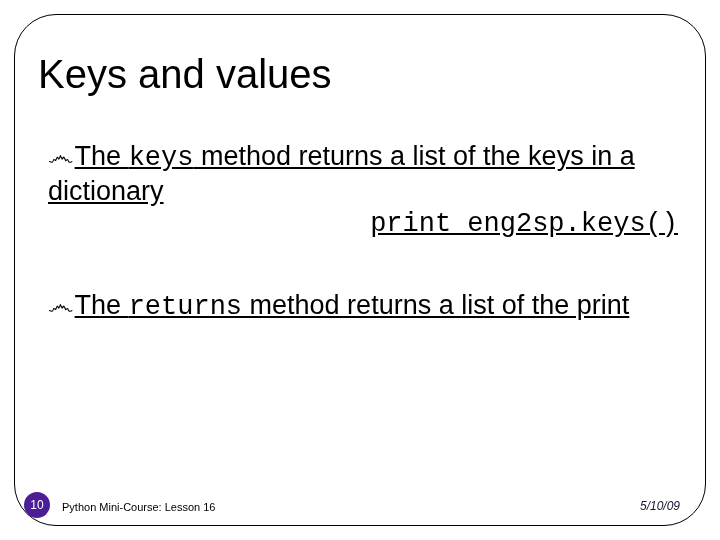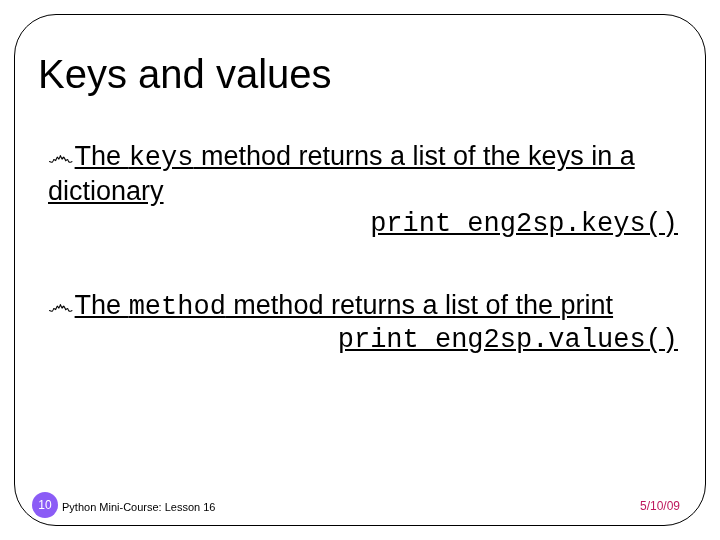--- a/index.html
+++ b/index.html
@@ -62,65 +62,65 @@
   }
   .footer {
     position: absolute;
     left: 0;
     bottom: 22px;
     width: 720px;
     height: 26px;
   }
   .page-badge {
     position: absolute;
-    left: 32px;
+    left: 24px;
     bottom: 0;
     width: 26px;
     height: 26px;
     border-radius: 50%;
-    background: #8b5cf6;
+    background: #4c1d95;
     color: #fff;
     font-size: 12px;
     display: flex;
     align-items: center;
     justify-content: center;
   }
   .foot-left {
     position: absolute;
     left: 62px;
     bottom: 5px;
     font-size: 11px;
     color: #000;
   }
   .foot-right {
     position: absolute;
     right: 40px;
     bottom: 5px;
     font-size: 12px;
-    color: #be185d;
+    color: #0f172a;
+    font-style: italic;
   }
 </style>
 </head>
 <body>
 
 <div class="slide">
   <div class="frame"></div>
 
   <div class="title">Keys and values</div>
 
   <div class="body">
 
     <div class="item">
       <span class="bullet">෴</span><span>The </span><span class="mono">keys</span><span> method returns a list of the keys in a dictionary</span>
       <div class="codeline">print eng2sp.keys()</div>
     </div>
 
     <div class="item">
-      <span class="bullet">෴</span><span>The </span><span class="mono">method</span><span> method returns a list of the print</span>
-      <div class="codeline">print eng2sp.values()</div>
+      <span class="bullet">෴</span><span>The </span><span class="mono">returns</span><span> method returns a list of the print</span>
     </div>
 
   </div>
 
   <div class="footer">
     <div class="page-badge">10</div>
     <div class="foot-left">Python Mini-Course: Lesson 16</div>
     <div class="foot-right">5/10/09</div>
   </div>
 </div>

